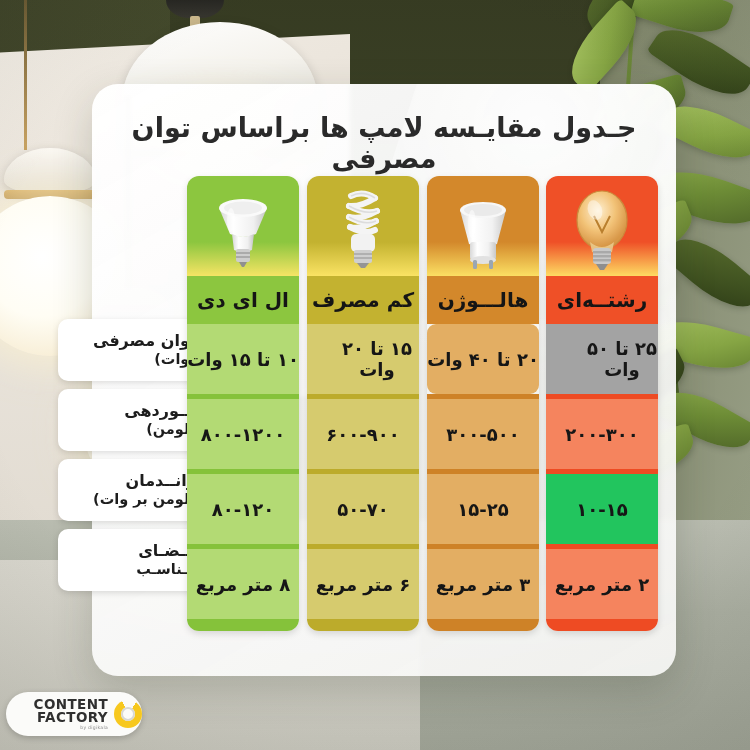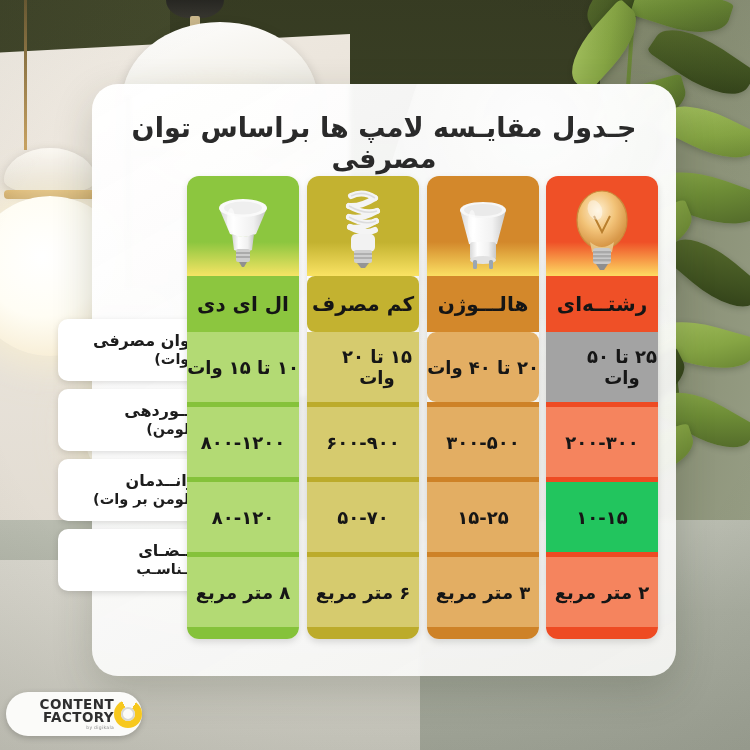--- a/index.html
+++ b/index.html
@@ -88,41 +88,41 @@
     box-shadow:0 3px 7px rgba(0,0,0,.13);}
   .col-c0{left:360px;}
   .col-c1{left:241px;}
   .col-c2{left:121px;}
   .col-c3{left:1px;}
 
   .col-head{position:relative;height:100px;}
   .head-glow{position:absolute;left:0;bottom:0;width:100%;height:34px;
     background:linear-gradient(180deg,rgba(255,236,120,.0),rgba(255,231,104,.92));}
   .bulb-wrap{position:absolute;left:0;top:0;width:100%;height:100px;}
-  .head-label{height:56px;display:flex;align-items:center;justify-content:center;
+  .head-label{height:48px;display:flex;align-items:center;justify-content:center;
     font-size:20px;font-weight:700;color:#151515;direction:rtl;letter-spacing:1px;}
 
   .cell{height:70px;display:flex;align-items:center;justify-content:center;
     font-size:18px;font-weight:700;color:#161616;direction:rtl;text-align:center;}
   .sep{height:5px;}
   .col-foot{height:12px;}
 
   
   .rowlabels{position:absolute;left:58px;top:319px;width:138px;}
   .pill{position:relative;height:62px;margin-bottom:8px;
     background:#ffffff;border-radius:10px 0 0 10px;
     box-shadow:0 2px 6px rgba(0,0,0,.13);
     display:flex;flex-direction:column;align-items:flex-start;justify-content:center;
     direction:rtl;text-align:center;}
   .pill .l1{font-size:16px;font-weight:700;color:#1d1d1d;line-height:1.15;letter-spacing:.5px;}
   .pill .l2{font-size:14.5px;font-weight:700;color:#1d1d1d;line-height:1.15;}
 
   
   .logo{position:absolute;left:6px;top:692px;width:128px;height:44px;
-    background:#fbfbf9;border-radius:22px;display:flex;align-items:center;
+    background:#fbfbf9;border-radius:22px;display:flex;align-items:center;gap:6px;
     padding-left:8px;box-shadow:0 2px 6px rgba(0,0,0,.2);}
   .logo-mark{position:relative;width:28px;height:28px;border-radius:50%;
     background:conic-gradient(from 35deg,#f7c81e 0deg 300deg,rgba(255,255,255,0) 300deg 360deg);
     flex:0 0 28px;}
   .logo-mark:after{content:"";position:absolute;left:7px;top:7px;width:14px;height:14px;border-radius:50%;
     background:#fbfbf9;box-shadow:inset 0 0 0 2px #d8d8d4;}
   .logo-text{display:flex;flex-direction:column;line-height:1;}
   .logo-l1{font-size:13.5px;font-weight:700;color:#2f2f2f;letter-spacing:.4px;}
   .logo-l2{font-size:13.5px;font-weight:700;color:#2f2f2f;letter-spacing:.4px;}
   .logo-sub{font-size:4.5px;color:#8a8a8a;letter-spacing:.3px;margin-top:1px;text-align:right;}
@@ -293,21 +293,21 @@
                 <path d="M42 41 q16 9 27 4"></path>
             </g>
             <rect x="44" y="58" width="24" height="18" rx="5" fill="#f2f2f2"></rect>
             <rect x="47" y="74" width="18" height="13" rx="2" fill="#cfcfcf"></rect>
             <rect x="47" y="77" width="18" height="2" fill="#b0b0b0"></rect>
             <rect x="47" y="81" width="18" height="2" fill="#b0b0b0"></rect>
             <path d="M50 87 h12 l-4 5 h-4 z" fill="#949494"></path>
           </svg>
         </div>
       </div>
-      <div class="head-label" style="background: rgb(195, 178, 48); border-radius: 8px;">کم مصرف</div>
+      <div class="head-label" style="background: rgb(195, 178, 48);">کم مصرف</div>
       <div class="cell" style="background: rgb(214, 203, 110); padding-left: 28px;">۱۵ تا ۲۰ وات</div>
       <div class="sep" style="background: rgb(188, 171, 43);"></div>
       <div class="cell" style="background: rgb(214, 203, 110);">۶۰۰-۹۰۰</div>
       <div class="sep" style="background: rgb(188, 171, 43);"></div>
       <div class="cell" style="background: rgb(214, 203, 110);">۵۰-۷۰</div>
       <div class="sep" style="background: rgb(188, 171, 43);"></div>
       <div class="cell" style="background: rgb(214, 203, 110);">۶ متر مربع</div>
       <div class="col-foot" style="background: rgb(188, 171, 43);"></div>
     </div>
 

